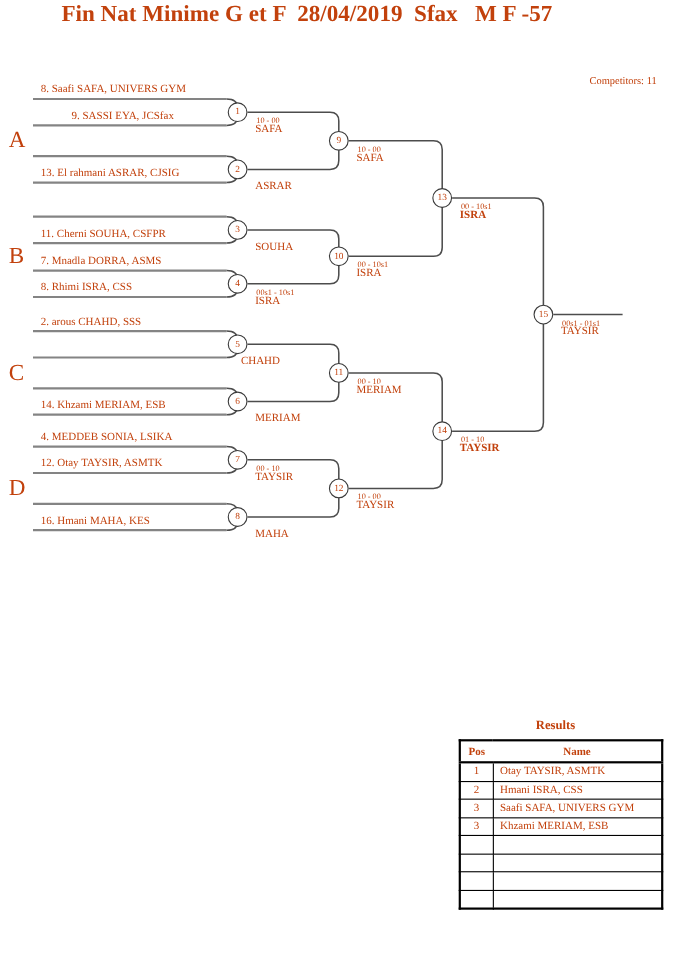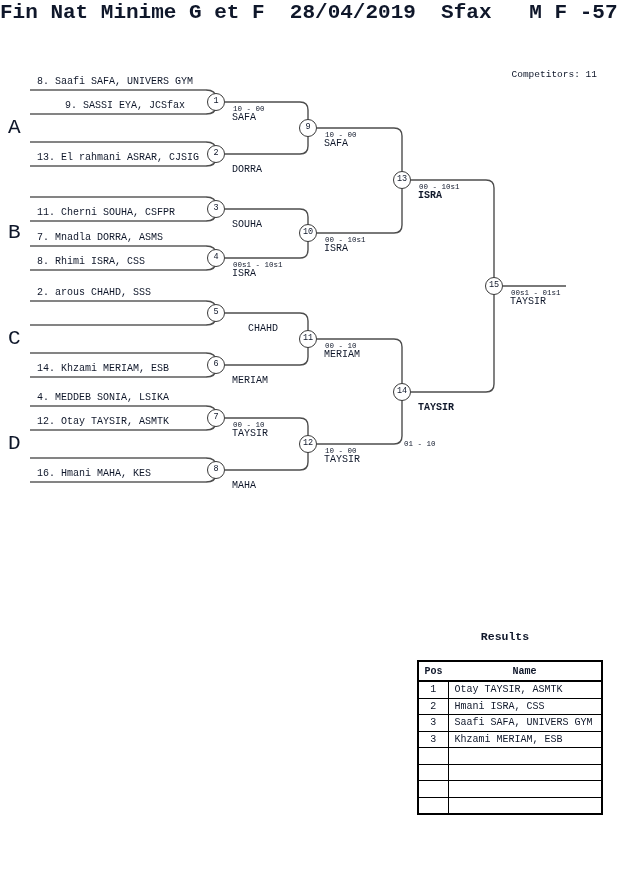--- a/index.html
+++ b/index.html
@@ -1,35 +1,35 @@
 <!DOCTYPE html>
 <html><head>
 <meta charset="utf-8">
 <style>
   html,body { margin:0; padding:0; background:#fff; }
   .page {
     position:relative; width:630px; height:891px; background:#fff;
-    font-family:Liberation Mono, monospace; color:#0f172a; overflow:hidden;
+    font-family:Liberation Serif, serif; color:#c2410c; overflow:hidden;
   }
   .abs { position:absolute; z-index:2; }
   svg.lines { position:absolute; left:0; top:0; z-index:1; }
   .title { font-weight:bold; font-size:21px; line-height:1.2; white-space:pre; text-align:center; }
   .competitors { font-size:9.5px; text-align:right; }
   .grp { font-size:21px; line-height:1; }
   .entry { font-size:10px; line-height:1; white-space:nowrap; }
   .circ {
     width:18px; height:18px; box-sizing:border-box; border:1.2px solid #3a3a3a; border-radius:50%;
     background:#fff; font-size:8.5px; line-height:15px; text-align:center; z-index:3; position:absolute;
   }
   .wname { font-size:10px; line-height:1; white-space:nowrap;margin-top:24px; }
   .wname.bold { font-weight:bold; }
   .score { font-size:7.5px; line-height:1; white-space:nowrap; }
-  .results-wrap { position:absolute; left:417px; top:630px; width:176px; z-index:2; }
+  .results-wrap { position:absolute; left:417px; top:654px; width:176px; z-index:2; }
   .results-title { text-align:center; font-weight:bold; font-size:11.5px; height:13px; }
-  table.results { border-collapse:collapse; width:186px; border:2px solid #000; table-layout:fixed; margin-top:17px;padding-left:24px; }
+  table.results { border-collapse:collapse; width:186px; border:2px solid #000; table-layout:fixed; margin-top:5px;padding-left:24px; }
   table.results th { border:0; border-bottom:2px solid #000; font-size:10px; font-weight:bold; height:18px; padding:0; text-align:center; }
   table.results th.pos { width:29px; }
   table.results td { border:1px solid #000; font-size:10px; height:15.5px; padding:0; overflow:hidden; white-space:nowrap; }
   table.results td.pos { text-align:center; }
   table.results td.name { text-align:left; padding-left:6px; }
 </style>
 </head>
 <body>
 
 <div class="page">
@@ -123,24 +123,24 @@
   <div class="circ" style="left:207px;top:461px;">8</div>
   <div class="circ" style="left:299px;top:119px;">9</div>
   <div class="circ" style="left:299px;top:224px;">10</div>
   <div class="circ" style="left:299px;top:330px;">11</div>
   <div class="circ" style="left:299px;top:435px;">12</div>
   <div class="circ" style="left:393px;top:171px;">13</div>
   <div class="circ" style="left:393px;top:383px;">14</div>
   <div class="circ" style="left:485px;top:277px;">15</div>
 
   <div class="abs wname" style="left:232px;top:89px;">SAFA</div>
-  <div class="abs wname" style="left:232px;top:141px;">DORRA</div>
+  <div class="abs wname" style="left:232px;top:141px;">ASRAR</div>
   <div class="abs wname" style="left:232px;top:196px;">SOUHA</div>
   <div class="abs wname" style="left:232px;top:245px;">ISRA</div>
-  <div class="abs wname" style="left:248px;top:300px;">CHAHD</div>
+  <div class="abs wname" style="left:219px;top:300px;">CHAHD</div>
   <div class="abs wname" style="left:232px;top:352px;">MERIAM</div>
   <div class="abs wname" style="left:232px;top:405px;">TAYSIR</div>
   <div class="abs wname" style="left:232px;top:457px;">MAHA</div>
   <div class="abs wname" style="left:324px;top:115px;">SAFA</div>
   <div class="abs wname" style="left:324px;top:220px;">ISRA</div>
   <div class="abs wname" style="left:324px;top:326px;">MERIAM</div>
   <div class="abs wname" style="left:324px;top:431px;">TAYSIR</div>
   <div class="abs wname bold" style="left:418px;top:167px;">ISRA</div>
   <div class="abs wname bold" style="left:418px;top:379px;">TAYSIR</div>
   <div class="abs wname" style="left:510px;top:273px;">TAYSIR</div>
@@ -151,21 +151,21 @@
   <div class="abs score" style="left:233px;top:262px;">00s1 - 10s1</div>
   <div class="abs score" style="left:233px;top:317px;"></div>
   <div class="abs score" style="left:233px;top:369px;"></div>
   <div class="abs score" style="left:233px;top:422px;">00 - 10</div>
   <div class="abs score" style="left:233px;top:474px;"></div>
   <div class="abs score" style="left:325px;top:132px;">10 - 00</div>
   <div class="abs score" style="left:325px;top:237px;">00 - 10s1</div>
   <div class="abs score" style="left:325px;top:343px;">00 - 10</div>
   <div class="abs score" style="left:325px;top:448px;">10 - 00</div>
   <div class="abs score" style="left:419px;top:184px;">00 - 10s1</div>
-  <div class="abs score" style="left:404px;top:396px;margin-top:45px;">01 - 10</div>
+  <div class="abs score" style="left:419px;top:396px;">01 - 10</div>
   <div class="abs score" style="left:511px;top:290px;">00s1 - 01s1</div>
 
   <div class="results-wrap">
     <div class="results-title">Results</div>
     <table class="results">
       <thead>
         <tr>
           <th class="pos">Pos</th>
           <th>Name</th>
         </tr>

